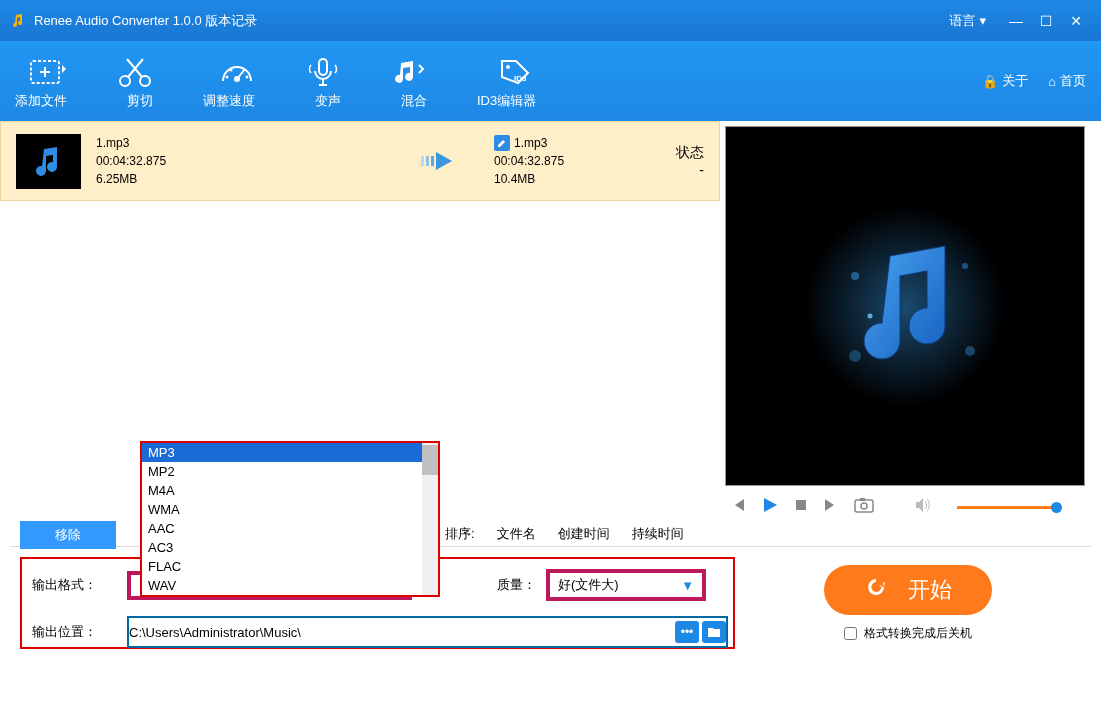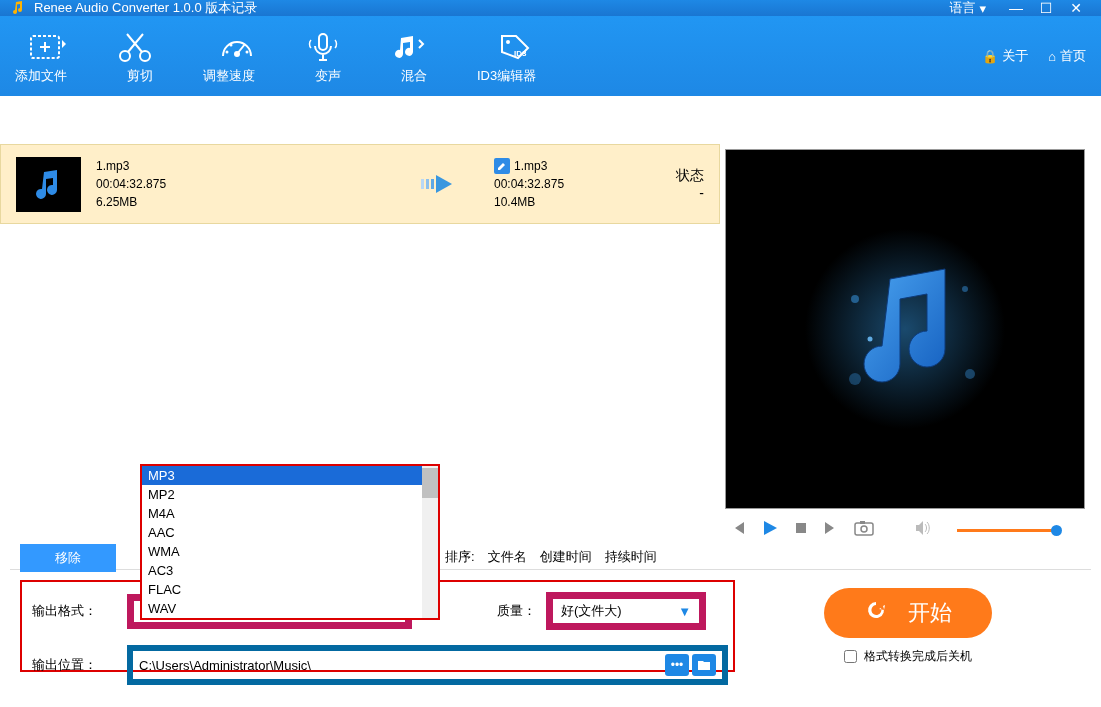--- a/index.html
+++ b/index.html
@@ -1,64 +1,64 @@
 <!DOCTYPE html>
 <html><head>
 <meta charset="utf-8">
 <style>
 * { margin: 0; padding: 0; box-sizing: border-box; font-family: "Microsoft YaHei", Arial, sans-serif; }
 body { background: #fff; width: 1101px; height: 707px; overflow: hidden; position: relative; }
 
-.titlebar { height: 16px; background: linear-gradient(to bottom, #1e88e5, #1976d2); display: flex; align-items: center; color: #fff; font-size: 13px; padding: 0 10px; }
+.titlebar { height: 41px; background: linear-gradient(to bottom, #1e88e5, #1976d2); display: flex; align-items: center; color: #fff; font-size: 13px; padding: 0 10px; }
 .titlebar .logo { width: 16px; height: 16px; margin-right: 8px; }
 .titlebar .title { flex: 1; }
 .titlebar .lang { margin-right: 15px; cursor: pointer; display: flex; align-items: center; gap: 4px; }
 .titlebar .winbtn { width: 30px; text-align: center; cursor: pointer; font-size: 14px; }
 
 .toolbar { height: 80px; background: linear-gradient(to bottom, #2196f3, #1e88e5); display: flex; align-items: center; padding: 0 15px; }
 .tool-item { display: flex; flex-direction: column; align-items: flex-end; color: #fff; font-size: 13px; margin-right: 50px; cursor: pointer; }
 .tool-item .icon { height: 40px; display: flex; align-items: center; justify-content: center; }
 .tool-right { margin-left: auto; display: flex; gap: 20px; color: #fff; font-size: 13px; }
 .tool-right .link { display: flex; align-items: center; gap: 4px; cursor: pointer; }
 
-.content { display: flex; height: 425px; margin-top: 48px; }
+.content { display: flex; height: 425px; }
 .left-panel { width: 720px; background: #fff; position: relative; }
 .file-row { height: 80px; background: #ffefc9; border: 1px solid #e8d89f; display: flex; align-items: center; padding: 0 15px; }
 .thumb { width: 65px; height: 55px; background: #000; display: flex; align-items: center; justify-content: center; }
 .file-info { margin-left: 15px; font-size: 12px; line-height: 1.5; flex: 1; }
 .arrow-block { width: 80px; display: flex; justify-content: center; }
 .out-info { margin-left: 10px; font-size: 12px; line-height: 1.5; width: 150px; }
 .out-info .filename { display: flex; align-items: center; gap: 4px; }
 .edit-badge { background: #2e8be6; width: 16px; height: 16px; display: inline-flex; align-items: center; justify-content: center; border-radius: 2px; }
 .status-col { width: 60px; text-align: right; font-size: 14px; }
 
 .dropdown-float { position: absolute; left: 140px; top: 320px; width: 300px; border: 2px solid #d00; background: #fff; z-index: 10; }
 .dropdown-float .opt { padding: 2px 6px; font-size: 13px; cursor: pointer; }
 .dropdown-float .opt.selected { background: #1a6bd8; color: #fff; }
 .dropdown-float .scrollbar { position: absolute; right: 0; top: 0; width: 16px; height: 100%; background: #f0f0f0; }
 .dropdown-float .sb-thumb { background: #c0c0c0; height: 30px; margin-top: 2px; }
 
 .remove-btn { position: absolute; left: 20px; top: 400px; background: #3399ff; color: #fff; border: none; padding: 5px 35px; font-size: 13px; cursor: pointer; }
-.sort-row { position: absolute; left: 445px; top: 404px; font-size: 13px; display: flex; gap: 13px; }
+.sort-row { position: absolute; left: 445px; top: 404px; font-size: 13px; display: flex; gap: 22px; }
 
 .right-panel { flex: 1; background: #fff; padding: 5px; }
 .preview { width: 360px; height: 360px; background: #000; position: relative; display: flex; align-items: center; justify-content: center; border: 1px solid #999; }
 .player-controls { display: flex; align-items: center; gap: 15px; padding: 10px 5px; }
 .pc-btn { color: #888; cursor: pointer; }
 .pc-btn.play { color: #1e88e5; }
 .vol-slider { flex: 1; height: 3px; background: #ff7a1a; position: relative; margin-left: 10px; max-width: 100px; }
 .vol-slider::after { content: ''; position: absolute; right: -5px; top: -4px; width: 11px; height: 11px; background: #1e88e5; border-radius: 50%; }
 
 .bottom { height: 112px; padding: 10px 20px; display: flex; }
 .output-form { width: 715px; border: 2px solid #d00; padding: 10px 5px; }
 .form-row { display: flex; align-items: center; margin-bottom: 15px; font-size: 13px; }
 .form-row label { width: 100px; padding-left: 5px; }
-.combo { border: 7px solid #be185d; padding: 3px 8px; display: flex; align-items: center; justify-content: space-between; background: #fff; cursor: pointer; }
+.combo { border: 4px solid #be185d; padding: 3px 8px; display: flex; align-items: center; justify-content: space-between; background: #fff; cursor: pointer; }
 .combo .tri { color: #1e88e5; }
-.path-input { border: 6px solid #0369a1; padding: 3px 6px; flex: 1; display: flex; align-items: center; }
+.path-input { border: 2px solid #0369a1; padding: 3px 0; flex: 1; display: flex; align-items: center; }
 .path-btns { display: flex; gap: 3px; margin-left: 3px; }
 .mini-btn { background: #1e88e5; color: #fff; width: 24px; height: 22px; border-radius: 3px; display: flex; align-items: center; justify-content: center; cursor: pointer; font-size: 12px; }
 
 .start-area { flex: 1; display: flex; flex-direction: column; align-items: center; justify-content: center; }
 .start-btn { background: #ff7a1a; color: #fff; border: none; border-radius: 25px; padding: 10px 40px; font-size: 22px; cursor: pointer; display: flex; align-items: center; gap: 20px; }
 .shutdown-chk { margin-top: 10px; font-size: 12px; display: flex; align-items: center; gap: 7px; }
 .divider { height: 1px; background: #ddd; margin: 0 10px; }
 </style>
 </head>
 <body>
@@ -199,22 +199,22 @@
       <span>排序:</span>
       <span>文件名</span>
       <span>创建时间</span>
       <span>持续时间</span>
     </div>
 
     <div class="dropdown-float">
       <div class="opt selected">MP3</div>
       <div class="opt">MP2</div>
       <div class="opt">M4A</div>
+      <div class="opt">WMA</div>
       <div class="opt">AAC</div>
-      <div class="opt">WMA</div>
       <div class="opt">AC3</div>
       <div class="opt">FLAC</div>
       <div class="opt">WAV</div>
       <div class="scrollbar">
           <div class="sb-thumb"></div>
         </div>
     </div>
   </div>
 
   <div class="right-panel">

